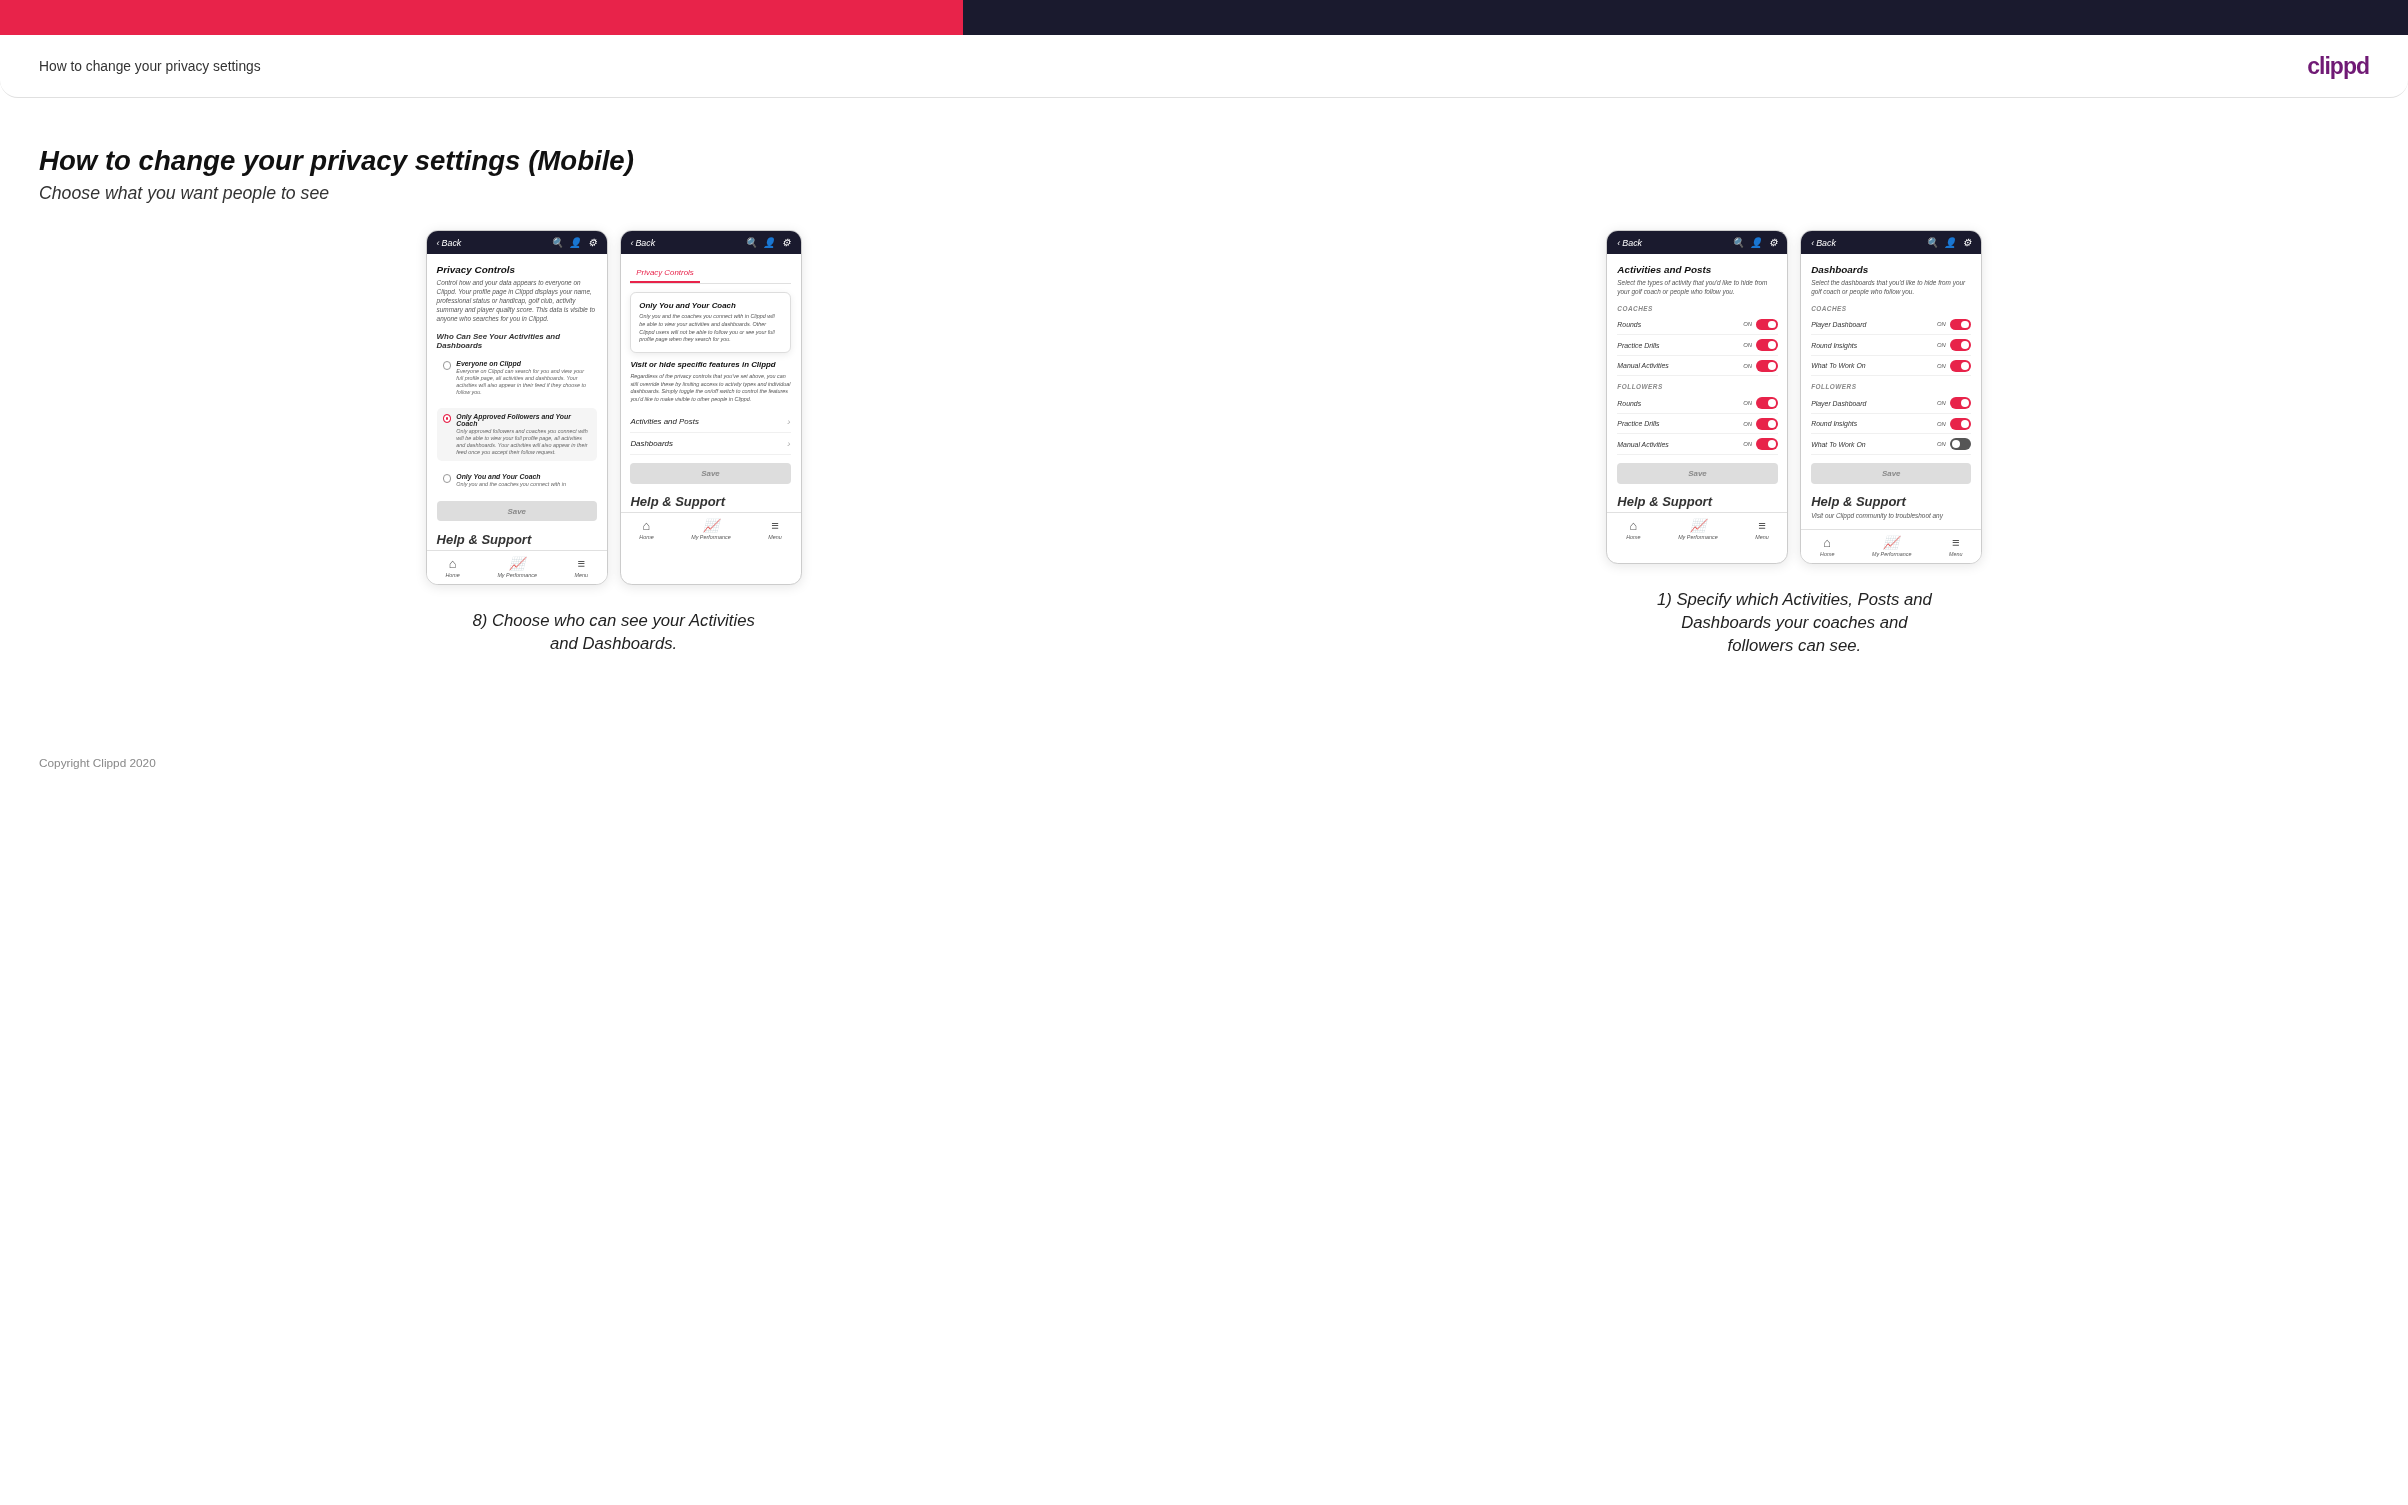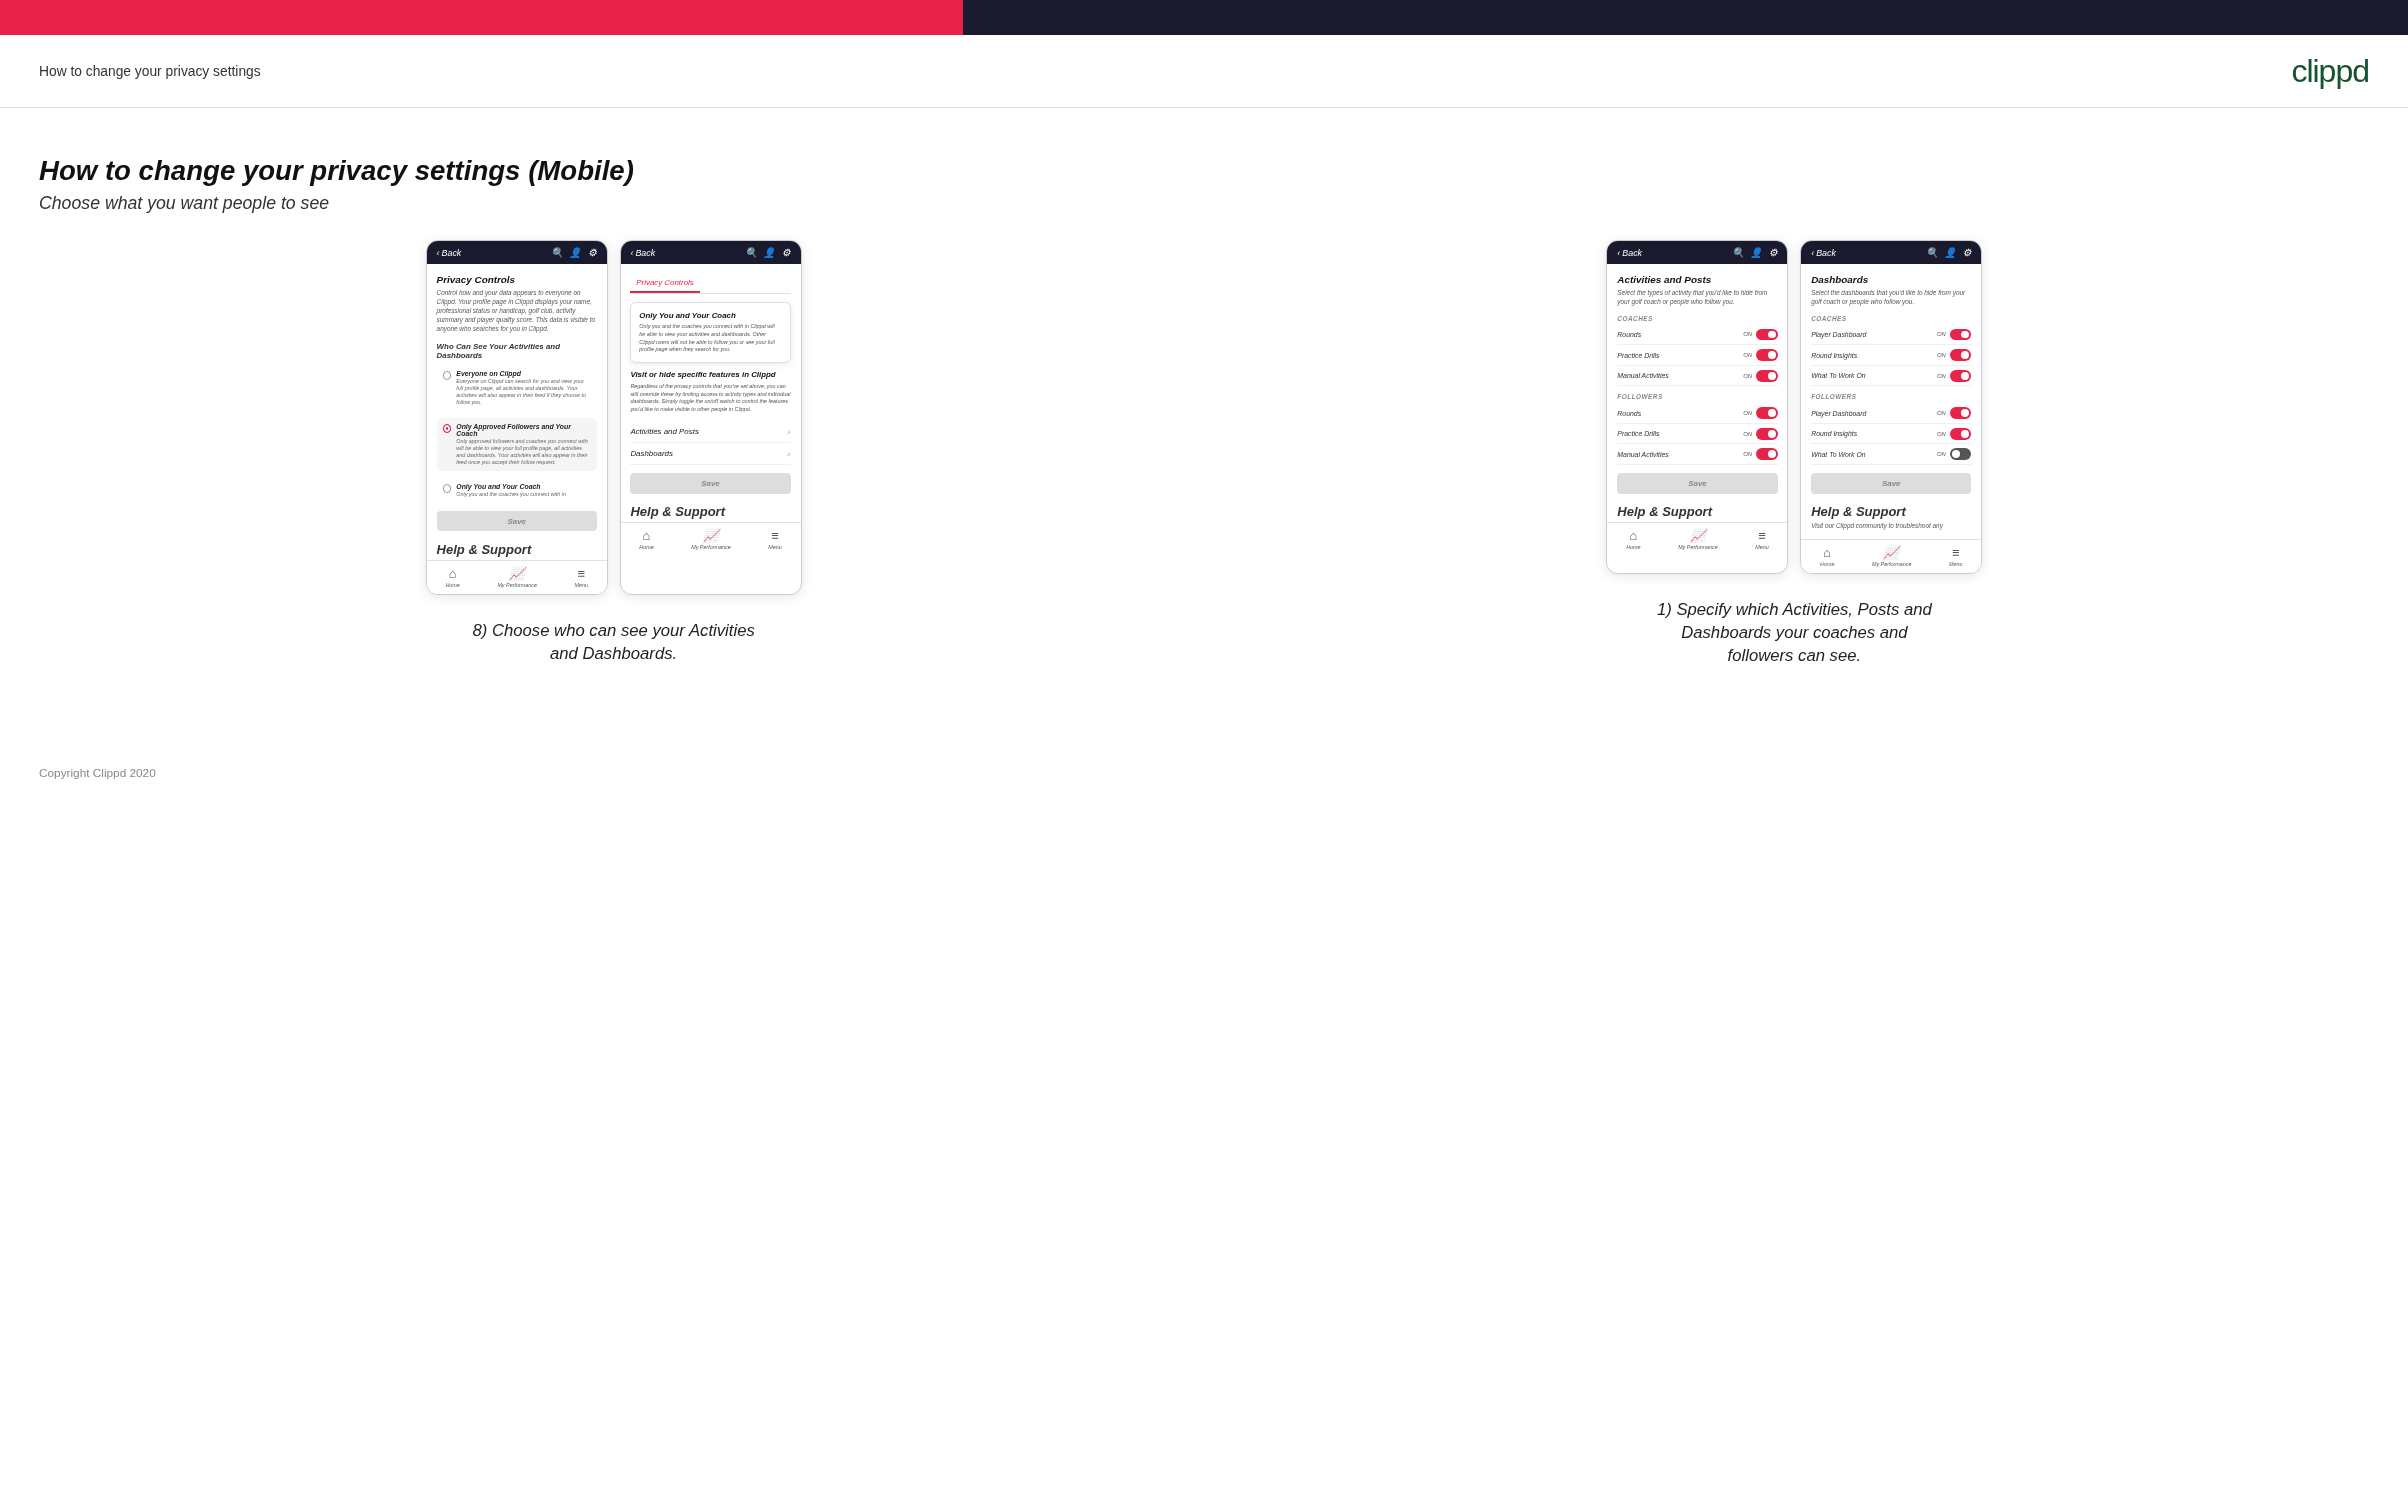--- a/index.html
+++ b/index.html
@@ -20,29 +20,30 @@
       background: linear-gradient(to right, #e8234a 0%, #e8234a 40%, #1a1a2e 40%);
     }
 
     
     .page-header {
       display: flex;
       align-items: center;
       justify-content: space-between;
       padding: 17.7px 39px;
       border-bottom: 1.5px solid #e0e0e0;
+      border-radius: 18px;
     }
     .page-header-title {
       font-size: 13.8px;
       color: #333;
     }
     .logo {
-      font-size: 32px;
-      font-weight: 400;
-      color: #14532d;
+      font-size: 23px;
+      font-weight: 700;
+      color: #701a75;
       letter-spacing: -1px;
     }
 
     
     .main-content {
       padding: 47px 39px 39px 39px;
       font-style: italic;
     }
     .page-title {
       font-size: 27.6px;

